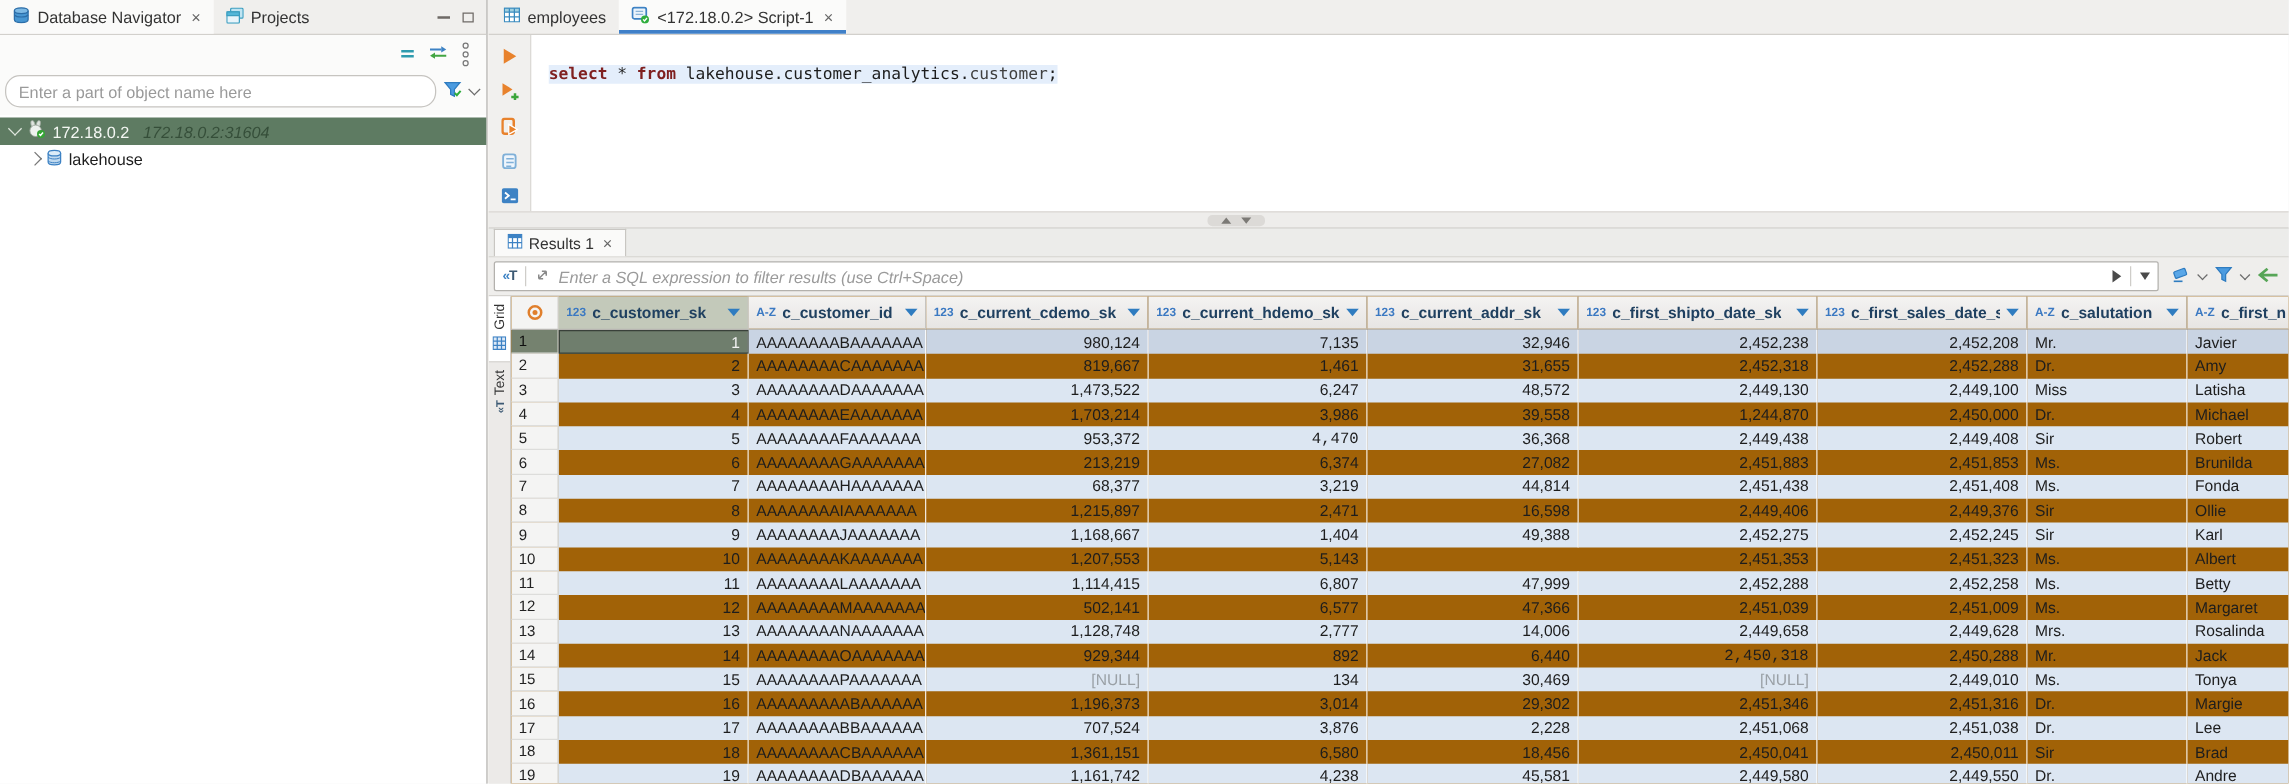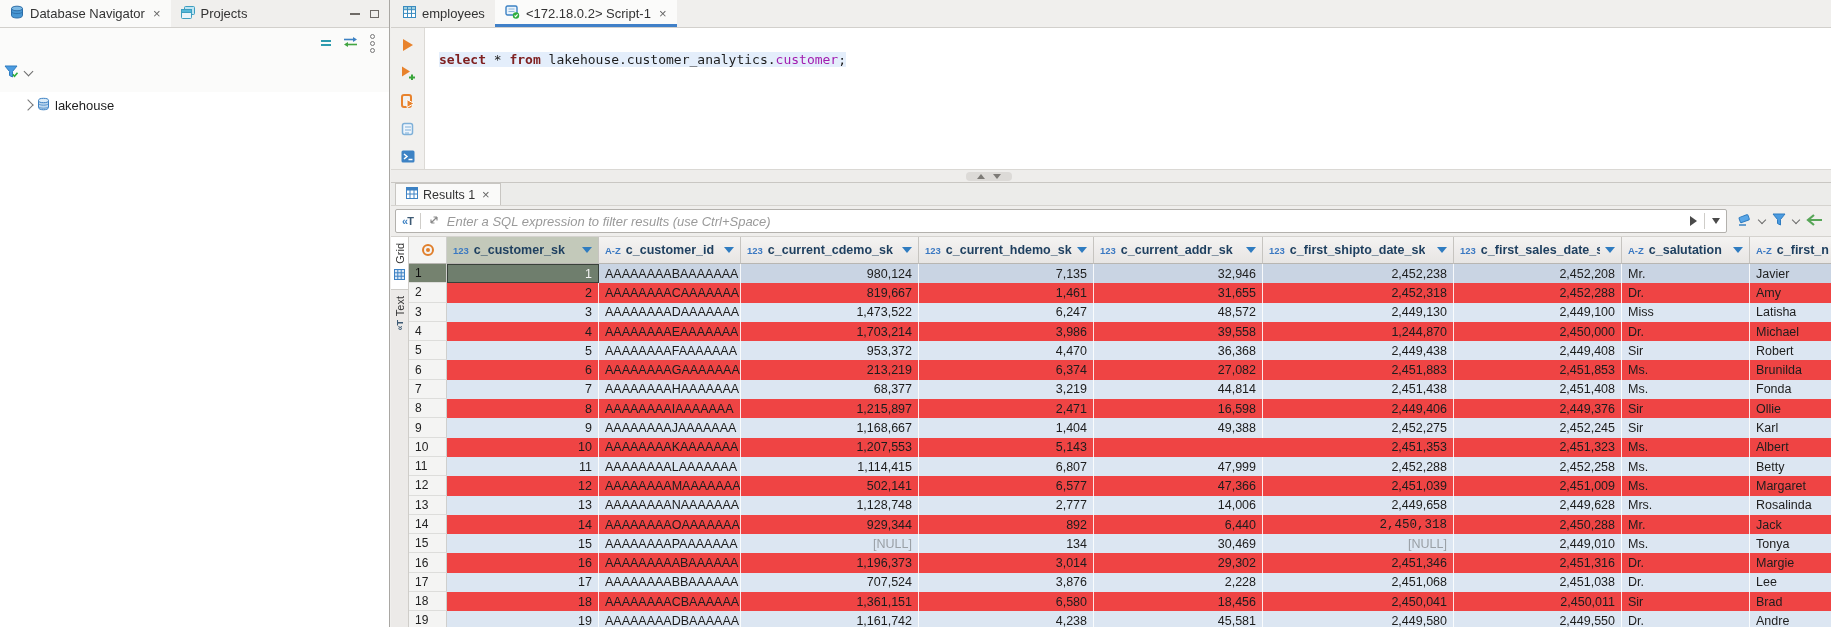--- a/index.html
+++ b/index.html
@@ -52,21 +52,21 @@
   .main-tabbar .tab.active { background:#fbfbfa; box-shadow:inset 0 -3px 0 #4080c8; }
 
   .editor { position:absolute; top:28px; left:0; right:0; height:141px; background:#fff; display:flex; }
   .rail { width:34px; background:#f1f0ee; border-right:1px solid #dcdad6;
     display:flex; flex-direction:column; align-items:center; gap:11px; padding-top:10px; }
   .code { flex:1; padding:9px 0 0 14px; font-family:"DejaVu Sans Mono", monospace; font-size:13px; }
   .code-line { height:15px; line-height:15px; white-space:pre; }
   .stmt-hl { background:#e4eefb; }
   .tok-kw { color:#7f2020; font-weight:bold; }
   .tok-plain { color:#1d1d1d; }
-  .tok-table { color:#a21caf; }
+  .tok-table { color:#404040; }
 
   .sash { position:absolute; top:169px; left:0; right:0; height:14px; background:#eeedeb;
     border-top:1px solid #dad8d4; border-bottom:1px solid #c9c7c3; }
   .sash-ctrl { position:absolute; left:575px; top:2px; width:46px; height:9px; background:#dcdad7;
     border-radius:4px; display:flex; align-items:center; justify-content:center; gap:8px; }
   .tri-up { width:0; height:0; border-left:4px solid transparent; border-right:4px solid transparent;
     border-bottom:5px solid #7c7a76; }
   .tri-down { width:0; height:0; border-left:4px solid transparent; border-right:4px solid transparent;
     border-top:5px solid #7c7a76; }
 
@@ -96,21 +96,21 @@
   .chev.sm { width:6px; height:6px; }
 
   .grid-area { flex:1; display:flex; overflow:hidden; }
   .side-strip { width:18px; background:#eceae8; border-right:1px solid #cfcdc9;
     display:flex; flex-direction:column; }
   .vtab { display:flex; flex-direction:column; align-items:center; gap:4px; padding:6px 0; }
   .vtab.active { background:#fff; border-bottom:1px solid #cfcdc9; }
   .vlabel { writing-mode:vertical-rl; transform:rotate(180deg); font-size:11px; color:#333; }
   .vicon-text { font-size:9px; font-weight:bold; color:#3d5a74; writing-mode:vertical-rl; transform:rotate(180deg); }
 
-  .grid { flex:1; overflow:hidden; background:#ef4444; }
+  .grid { flex:1; overflow:hidden; background:#a16207; }
   .g-row { display:flex; height:19.3px; }
   .g-row.g-header { height:27px; }
   .g-gutter { width:38px; flex:none; background:#f4f4f3; border-right:1px solid #cfcfcd;
     border-bottom:1px solid #dddddb; font-size:12px; color:#222; padding-left:6px;
     display:flex; align-items:center; }
   .g-corner { border-bottom:1px solid #b8b6b2; justify-content:center; padding-left:0; }
   .g-cell { flex:none; padding:0 6px; display:flex; align-items:center; font-size:12.5px;
     border-right:1px solid rgba(255,255,255,.85); overflow:hidden; white-space:nowrap; }
   .g-cell.num { justify-content:flex-end; }
   .g-hcell { background:linear-gradient(#f4f3f2,#e7e5e3); border-right:1px solid #c6c4c0;
@@ -177,30 +177,45 @@
           </svg>
       </span>
       <span class="ico-dots">
           <i></i>
           <i></i>
           <i></i>
         </span>
     </div>
 
     <div class="nav-search">
+      <input type="text" value="" placeholder="Enter a part of object name here" style="">
       <span>
         <svg width="15" height="13" viewBox="0 0 15 13">
             <polygon points="1,1 13,1 8.5,6.5 8.5,12 5.5,10.5 5.5,6.5" fill="#4b9be0" stroke="#2f7cc0"></polygon>
             <path d="M8.8 9.4l1.7 1.8 3-3.5" stroke="#2fae3e" stroke-width="1.6" fill="none"></path>
           </svg>
       </span>
       <span class="chev"></span>
     </div>
 
     <div class="tree">
+      <div class="tree-row selected">
+        <span class="expander open"></span>
+        <span>
+          <svg width="16" height="15" viewBox="0 0 16 15">
+              <ellipse cx="5.4" cy="3.6" rx="1.6" ry="3.3" fill="#dfe5df" stroke="#9aa59a" stroke-width="0.6" transform="rotate(-14 5.4 3.6)"></ellipse>
+              <ellipse cx="9.6" cy="3.6" rx="1.6" ry="3.3" fill="#dfe5df" stroke="#9aa59a" stroke-width="0.6" transform="rotate(14 9.6 3.6)"></ellipse>
+              <circle cx="7.5" cy="8.6" r="4.6" fill="#eef2ee" stroke="#9aa59a" stroke-width="0.7"></circle>
+              <circle cx="11.8" cy="11.2" r="3.2" fill="#35a535"></circle>
+              <path d="M10.3 11.2l1.1 1.1 2-2.3" stroke="#fff" stroke-width="1.2" fill="none"></path>
+            </svg>
+        </span>
+        <span>172.18.0.2</span>
+        <span class="tree-detail">172.18.0.2:31604</span>
+      </div>
       <div class="tree-row child">
         <span class="expander closed"></span>
         <span>
           <svg width="13" height="14" viewBox="0 0 13 14">
               <path d="M1.5 3.5v7c0 1.4 2.2 2.3 5 2.3s5-.9 5-2.3v-7" fill="#bfd9ef" stroke="#3d82c4"></path>
               <ellipse cx="6.5" cy="3.5" rx="5" ry="2.2" fill="#dcecf8" stroke="#3d82c4"></ellipse>
               <path d="M1.5 6.8c1 .9 2.8 1.4 5 1.4s4-.5 5-1.4M1.5 9.8c1 .9 2.8 1.4 5 1.4s4-.5 5-1.4" fill="none" stroke="#3d82c4" stroke-width="0.8"></path>
             </svg>
         </span>
         <span>lakehouse</span>
@@ -446,21 +461,21 @@
               <div class="g-cell num" style="width: 191px;">1,244,870</div>
               <div class="g-cell num" style="width: 168px;">2,450,000</div>
               <div class="g-cell" style="width: 128px;">Dr.</div>
               <div class="g-cell" style="width: 220px;">Michael</div>
             </div>
             <div class="g-row odd">
               <div class="g-gutter">5</div>
               <div class="g-cell num" style="width: 152px;">5</div>
               <div class="g-cell" style="width: 142px;">AAAAAAAAFAAAAAAA</div>
               <div class="g-cell num" style="width: 178px;">953,372</div>
-              <div class="g-cell num" style="width: 175px;">4,470</div>
+              <div class="g-cell num" style="width: 175px; font-family: Liberation Mono, monospace;">4,470</div>
               <div class="g-cell num" style="width: 169px;">36,368</div>
               <div class="g-cell num" style="width: 191px;">2,449,438</div>
               <div class="g-cell num" style="width: 168px;">2,449,408</div>
               <div class="g-cell" style="width: 128px;">Sir</div>
               <div class="g-cell" style="width: 220px;">Robert</div>
             </div>
             <div class="g-row">
               <div class="g-gutter">6</div>
               <div class="g-cell num" style="width: 152px;">6</div>
               <div class="g-cell" style="width: 142px;">AAAAAAAAGAAAAAAA</div>

